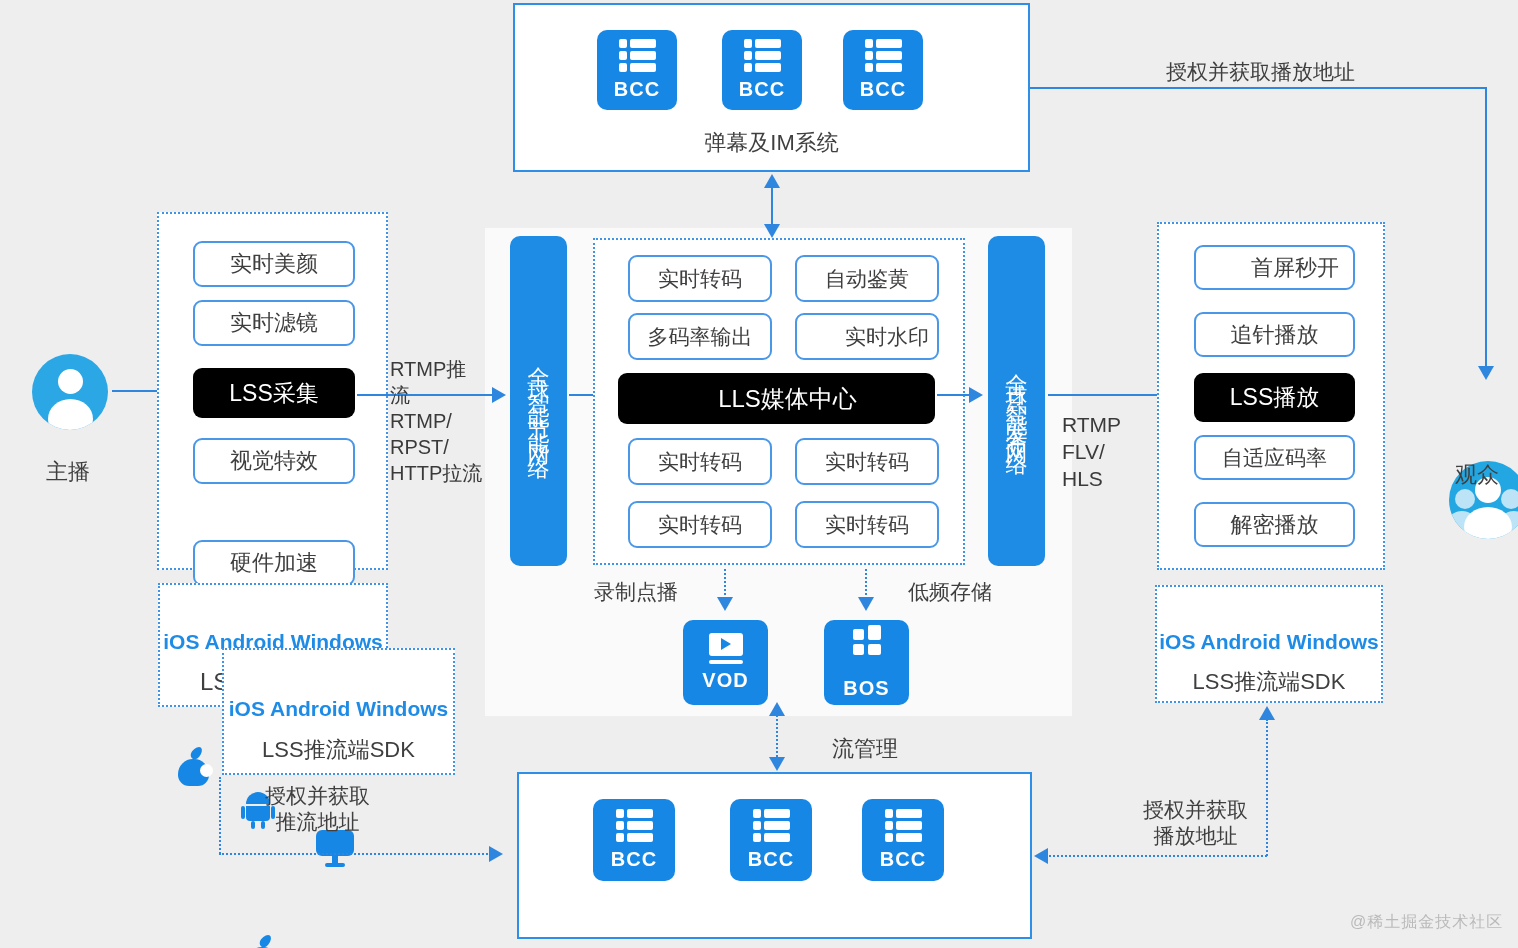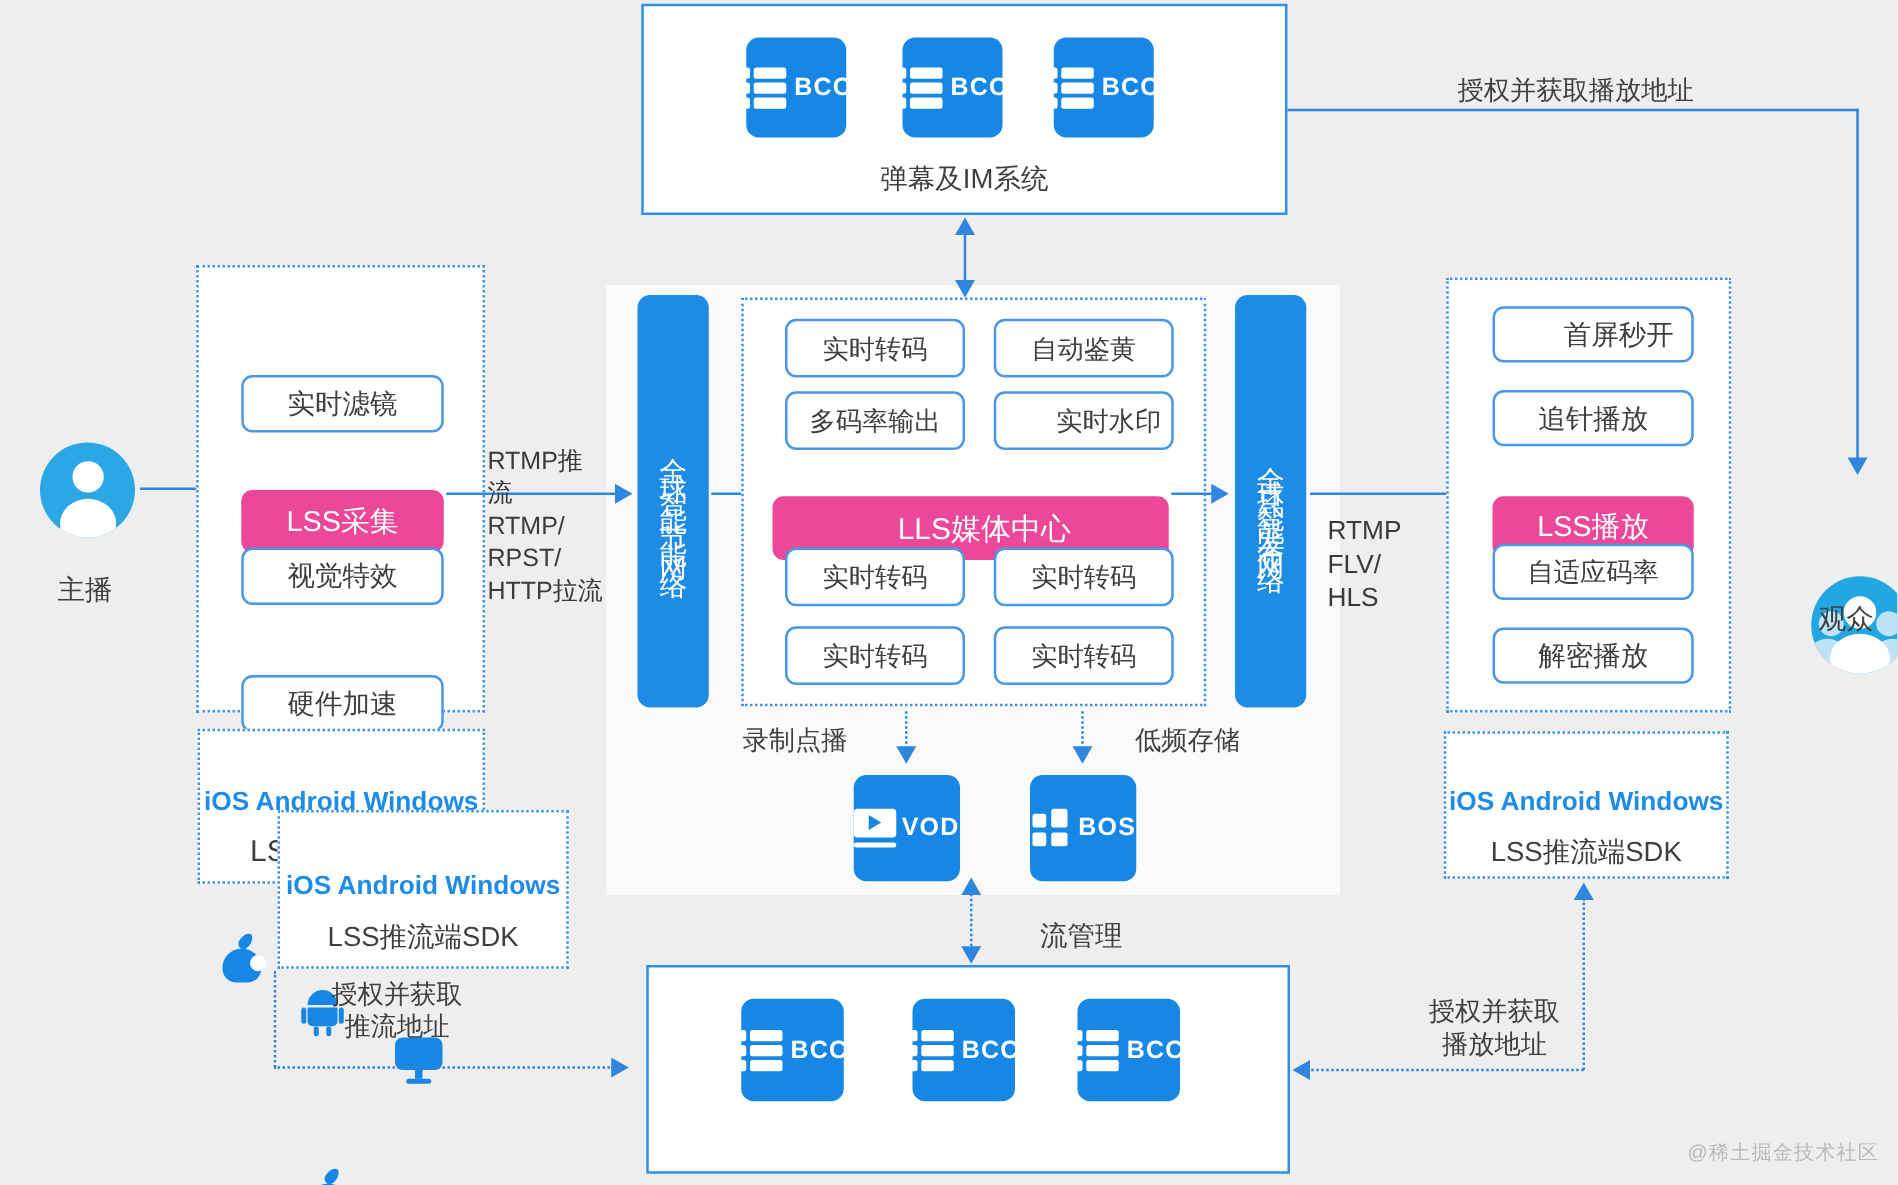--- a/index.html
+++ b/index.html
@@ -4,40 +4,40 @@
 <style>
   html,body{margin:0;padding:0;}
   .canvas{position:relative;width:1518px;height:948px;background:#EEEEEE;overflow:hidden;
           font-family:"Liberation Sans","DejaVu Sans",sans-serif;color:#3F3F3F;}
   .abs{position:absolute;}
   .central{background:#FAFAFA;}
   .solid-box{background:#FFFFFF;border:2px solid #2E8FE8;box-sizing:border-box;}
   .dotted-box{background:#FFFFFF;border:2px dotted #3E94E8;box-sizing:border-box;}
   .pill{background:#FFFFFF;border:2px solid #4A97E8;border-radius:9px;box-sizing:border-box;
         display:flex;align-items:center;justify-content:center;font-size:22px;color:#3F3F3F;}
-  .pill-blue{background:#ec4899;border:none;color:#FFFFFF;font-size:23px;margin-top:24px;}
+  .pill-blue{background:#000000;border:none;color:#FFFFFF;font-size:23px;}
   .lbl{font-size:22px;color:#3F3F3F;}
   .pre{white-space:pre-line;}
   .center{text-align:center;}
   .blue-t{color:#1E8CE6;}
   
   .lh{height:2px;background:#2E86DE;}
   .lv{width:2px;background:#2E86DE;}
   .dh{height:0;border-top:2px dotted #2E86DE;}
   .dv{width:0;border-left:2px dotted #2E86DE;}
   .head{width:0;height:0;}
   .head.r{border-top:8px solid transparent;border-bottom:8px solid transparent;border-left:14px solid #2E86DE;}
   .head.l{border-top:8px solid transparent;border-bottom:8px solid transparent;border-right:14px solid #2E86DE;}
   .head.d{border-left:8px solid transparent;border-right:8px solid transparent;border-top:14px solid #2E86DE;}
   .head.u{border-left:8px solid transparent;border-right:8px solid transparent;border-bottom:14px solid #2E86DE;}
   
   .vbar{background:#1E8CE4;border-radius:10px;display:flex;align-items:center;justify-content:center;}
   .vbar span{writing-mode:vertical-rl;text-orientation:upright;color:#fff;font-size:22px;letter-spacing:13px;}
   
-  .tile{background:#1787E5;border-radius:10px;display:flex;flex-direction:row;align-items:center;justify-content:center;gap:6px;}
+  .tile{background:#1787E5;border-radius:10px;display:flex;flex-direction:column;align-items:center;justify-content:center;gap:6px;}
   .tile .tlabel{color:#fff;font-size:20px;font-weight:bold;letter-spacing:1px;}
   .srv{display:flex;flex-direction:column;gap:3px;}
   .srv i{display:flex;gap:3px;}
   .srv i::before{content:"";width:8px;height:9px;background:#fff;border-radius:2px;}
   .srv i::after{content:"";width:26px;height:9px;background:#fff;border-radius:2px;}
   
   .vodpic{position:relative;width:34px;height:32px;}
   .vodpic .scr{position:absolute;left:0;top:0;width:34px;height:23px;background:#fff;border-radius:3px;}
   .vodpic .ply{position:absolute;left:12px;top:5px;width:0;height:0;border-top:6px solid transparent;border-bottom:6px solid transparent;border-left:10px solid #1787E5;}
   .vodpic .ln{position:absolute;left:0;top:27px;width:34px;height:4px;background:#fff;border-radius:2px;}
@@ -110,20 +110,21 @@
 
   <div class="abs avatar" style="left:32px;top:354px;width:76px;height:76px;background:#2BA7E6;">
     <div class="head-c" style="left:26px;top:15px;width:25px;height:25px;"></div>
     <div class="body-c" style="left:16px;top:45px;width:45px;height:40px;"></div>
   </div>
   <div class="abs lbl" style="left:46px;top:457px;">主播</div>
   <div class="abs lh" style="left:112px;top:390px;width:68px;"></div>
   <div class="abs head r" style="left:178px;top:383px;"></div>
 
   <div class="abs dotted-box" style="left:157px;top:212px;width:231px;height:358px;"></div>
+  <div class="abs pill" style="left:193px;top:241px;width:162px;height:46px;">实时美颜</div>
   <div class="abs pill" style="left:193px;top:300px;width:162px;height:46px;">实时滤镜</div>
   <div class="abs pill pill-blue" style="left:193px;top:368px;width:162px;height:50px;">LSS采集</div>
   <div class="abs pill" style="left:193px;top:438px;width:162px;height:46px;">视觉特效</div>
   <div class="abs pill" style="left:193px;top:501px;width:162px;height:46px;margin-top:39px;">硬件加速</div>
 
   <div class="abs lh" style="left:357px;top:394px;width:138px;"></div>
   <div class="abs head r" style="left:492px;top:387px;"></div>
   <div class="abs pre" style="left:390px;top:356px;font-size:20px;line-height:26px;color:#3a3a3a;">RTMP推
 流
 RTMP/
@@ -167,21 +168,21 @@
   <div class="abs pill" style="left:1194px;top:502px;width:161px;height:45px;">解密播放</div>
 
   <div class="abs avatar" style="left:1449px;top:385px;width:78px;height:78px;background:#23A7E2;">
     <div class="side" style="left:6px;top:28px;width:20px;height:20px;"></div>
     <div class="side" style="left:52px;top:28px;width:20px;height:20px;"></div>
     <div class="side" style="left:-2px;top:50px;width:30px;height:26px;"></div>
     <div class="side" style="left:50px;top:50px;width:30px;height:26px;"></div>
     <div class="head-c" style="left:26px;top:16px;width:26px;height:26px;"></div>
     <div class="body-c" style="left:15px;top:46px;width:48px;height:40px;"></div>
   </div>
-  <div class="abs lbl" style="left:1455px;top:480px;">观众</div>
+  <div class="abs lbl" style="left:1455px;top:460px;">观众</div>
 
   <div class="abs dv" style="left:724px;top:569px;height:30px;"></div>
   <div class="abs head d" style="left:717px;top:597px;"></div>
   <div class="abs dv" style="left:865px;top:569px;height:30px;"></div>
   <div class="abs head d" style="left:858px;top:597px;"></div>
   <div class="abs lbl" style="left:594px;top:578px;font-size:21px;">录制点播</div>
   <div class="abs lbl" style="left:908px;top:578px;font-size:21px;">低频存储</div>
 
   <div class="abs tile" style="left:683px;top:620px;width:85px;height:85px;gap:4px;">
     <div class="vodpic">

